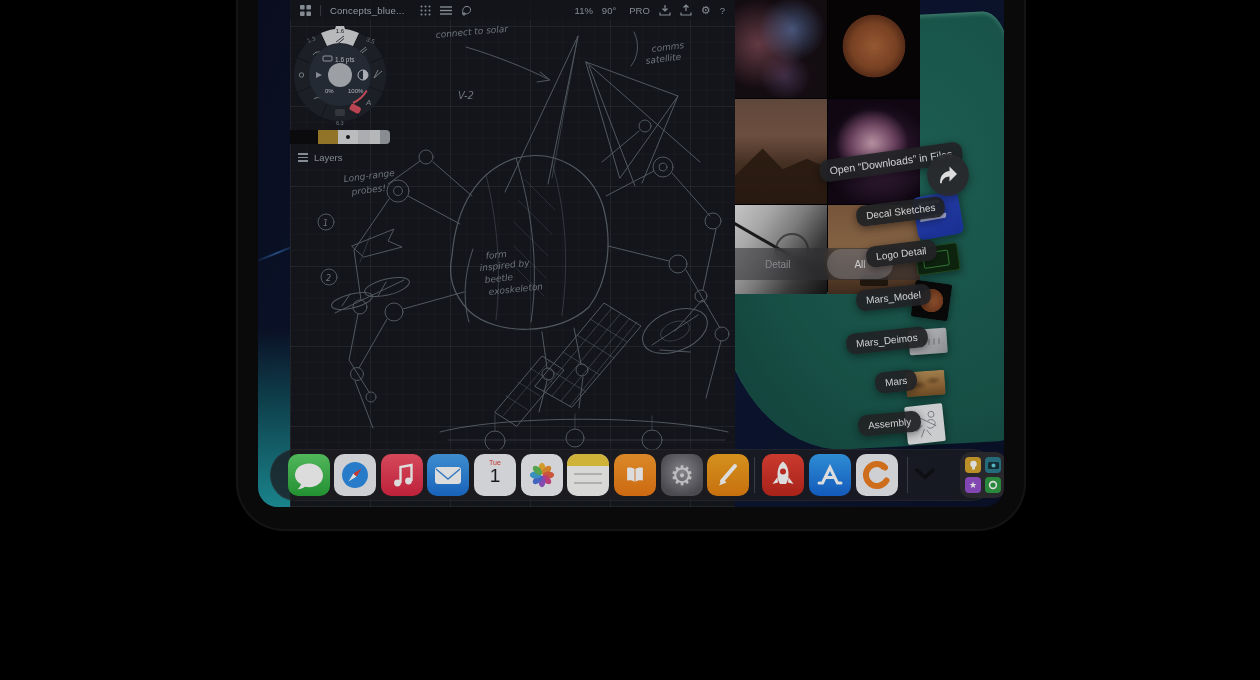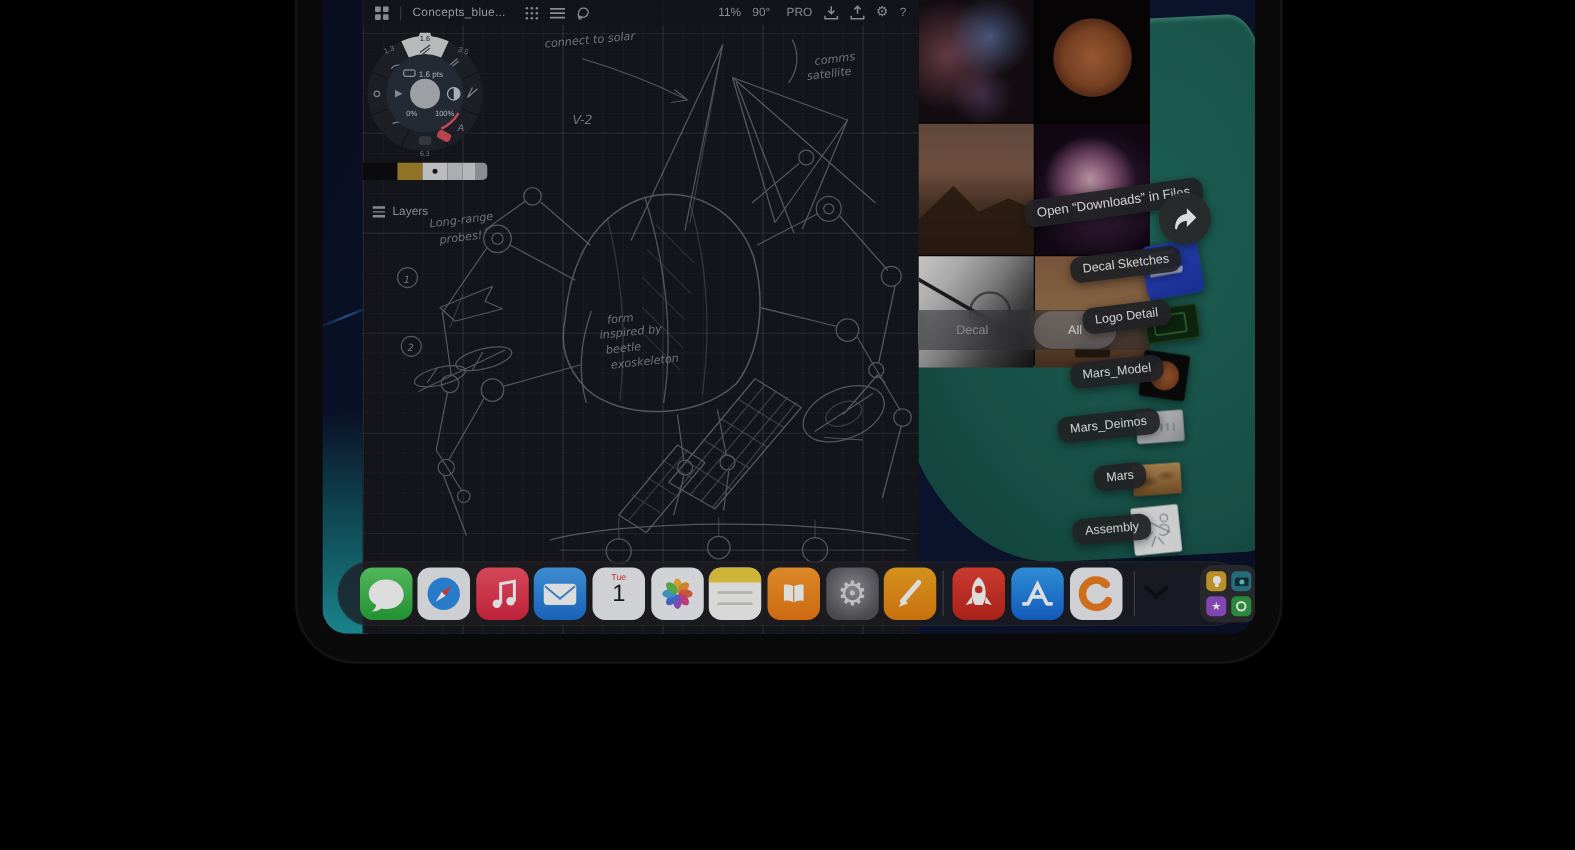--- a/index.html
+++ b/index.html
@@ -45,21 +45,21 @@
   .palette{position:absolute;left:0;top:130px;height:14px;width:100px;display:flex;z-index:6;
     border-radius:0 4px 4px 0;overflow:hidden;}
   .sw{height:100%;}
   .sw1{width:28px;background:#0c0c0d;}
   .sw2{width:20px;background:#a8862c;}
   .sw3{width:20px;background:#d9dadb;position:relative;}
   .sw3::after{content:"";position:absolute;left:8px;top:5px;width:4px;height:4px;border-radius:50%;background:#17181a;}
   .sw4{width:12px;background:#c7c9cb;}
   .sw5{width:10px;background:#d2d4d6;}
   .sw6{width:10px;background:#9fa2a6;}
-  .layers{position:absolute;left:8px;top:163px;display:flex;align-items:center;gap:6px;color:#9aa1a8;
+  .layers{position:absolute;left:8px;top:151px;display:flex;align-items:center;gap:6px;color:#9aa1a8;
     font-size:9.5px;z-index:6;}
   .burger{display:inline-block;width:10px;}
   .burger i{display:block;height:1.5px;background:#9aa1a8;margin:2px 0;}
 
   
   .photos{position:absolute;left:477px;top:0;width:185px;height:292px;background:#000;z-index:4;}
   .pgrid{position:absolute;inset:0;display:grid;grid-template-columns:92px 92px;grid-template-rows:98px 105px 89px;gap:1px;}
   .ph{position:relative;overflow:hidden;}
   .ph-nebula1{background:
       radial-gradient(60% 55% at 62% 30%,rgba(120,160,230,.55),transparent 60%),
@@ -381,21 +381,21 @@
         <div class="ph ph-orion"></div>
         <div class="ph ph-probe">
             <div class="boom"></div>
             <div class="dishc"></div>
           </div>
         <div class="ph ph-rover">
             <div class="rover"></div>
           </div>
       </div>
       <div class="seg-bar">
-        <span class="seg-months">Decal</span>
+        <span class="seg-months">Detail</span>
         <span class="seg-all">All</span>
       </div>
     </div>
 
     <div class="pill banner" style="left:561px;top:151px;transform:rotate(-8deg);">Open “Downloads” in Files</div>
     <div class="share-badge">
       <svg width="22" height="20" viewBox="0 0 22 20">
         <path d="M3,18 C3,10 7.5,6.5 12.5,6 L12.5,1.5 L20,9 L12.5,16.5 L12.5,11.5 C8.5,12 5.5,13.5 4.5,18.5 Z" fill="#fff"></path>
       </svg>
     </div>

